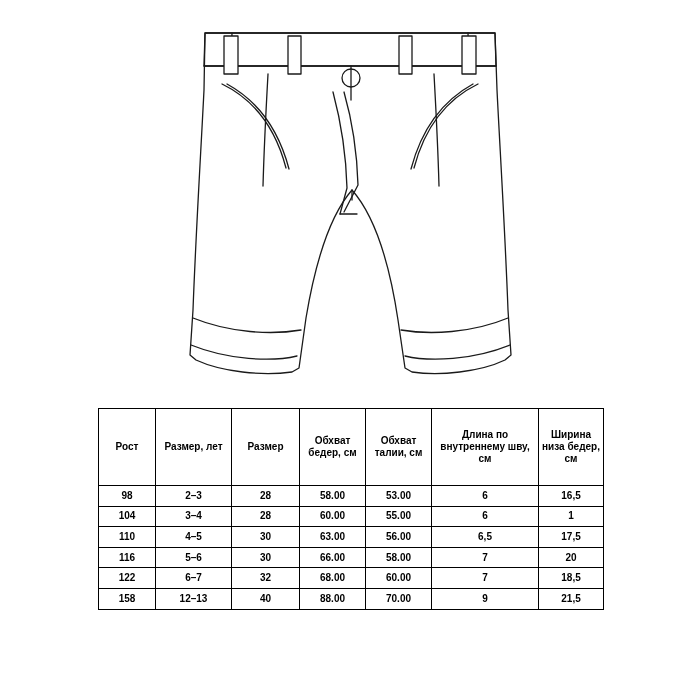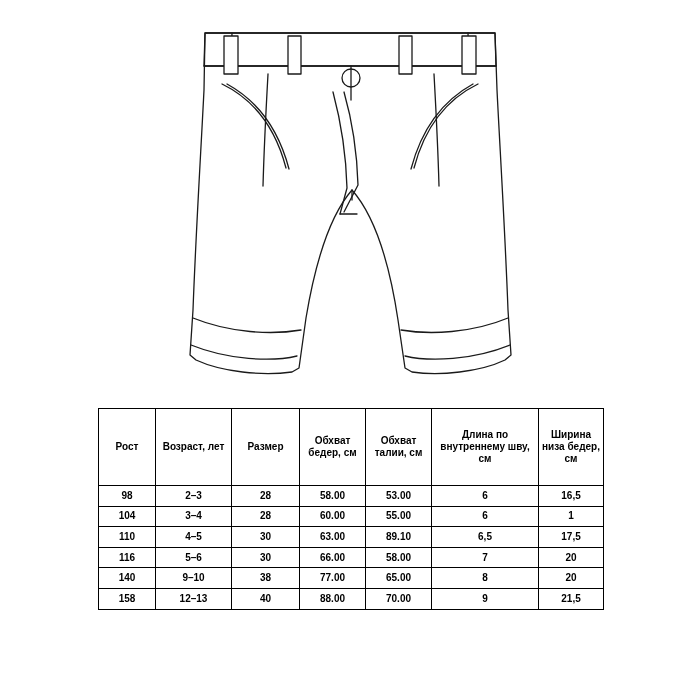--- a/index.html
+++ b/index.html
@@ -144,21 +144,21 @@
           <col class="c1">
           <col class="c2">
           <col class="c3">
           <col class="c4">
           <col class="c5">
           <col class="c6">
       </colgroup>
       <thead>
         <tr>
           <th><span>Рост</span></th>
-          <th><span>Возраст, лет</span></th>
+          <th><span>Размер, лет</span></th>
           <th><span>Размер</span></th>
           <th><span>Обхват бедер, см</span></th>
           <th><span>Обхват талии, см</span></th>
           <th><span>Длина по внутреннему шву, см</span></th>
           <th><span>Ширина низа бедер, см</span></th>
         </tr>
       </thead>
       <tbody id="size-table-body">
           <tr>
             <td>98</td>
@@ -176,41 +176,41 @@
             <td>60.00</td>
             <td>55.00</td>
             <td>6</td>
             <td>1</td>
           </tr>
           <tr>
             <td>110</td>
             <td>4–5</td>
             <td>30</td>
             <td>63.00</td>
-            <td>89.10</td>
+            <td>56.00</td>
             <td>6,5</td>
             <td>17,5</td>
           </tr>
           <tr>
             <td>116</td>
             <td>5–6</td>
             <td>30</td>
             <td>66.00</td>
             <td>58.00</td>
             <td>7</td>
             <td>20</td>
           </tr>
           <tr>
-            <td>140</td>
-            <td>9–10</td>
-            <td>38</td>
-            <td>77.00</td>
-            <td>65.00</td>
-            <td>8</td>
-            <td>20</td>
+            <td>122</td>
+            <td>6–7</td>
+            <td>32</td>
+            <td>68.00</td>
+            <td>60.00</td>
+            <td>7</td>
+            <td>18,5</td>
           </tr>
           <tr>
             <td>158</td>
             <td>12–13</td>
             <td>40</td>
             <td>88.00</td>
             <td>70.00</td>
             <td>9</td>
             <td>21,5</td>
           </tr>

